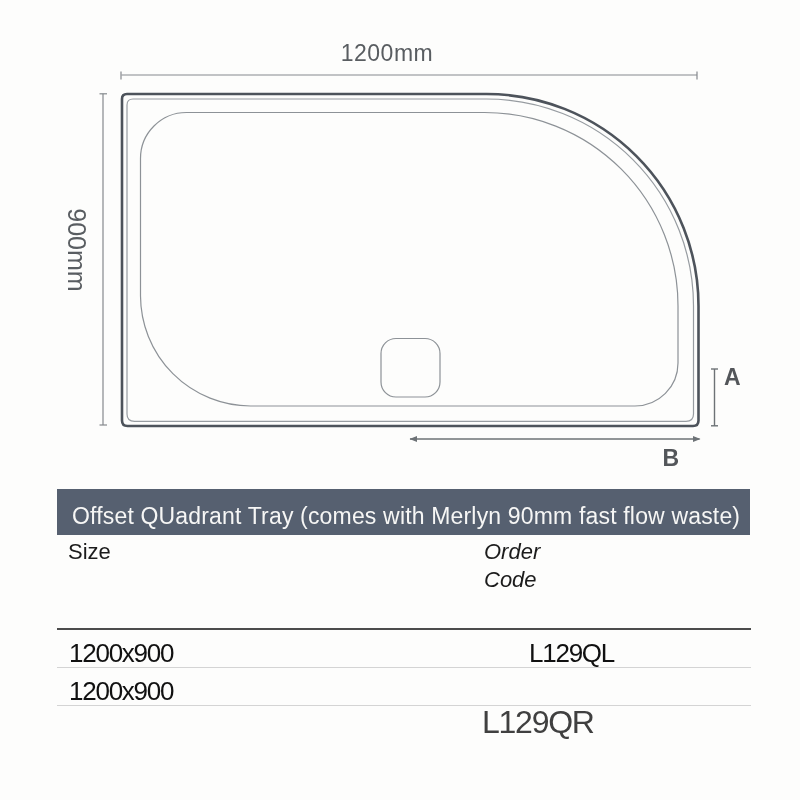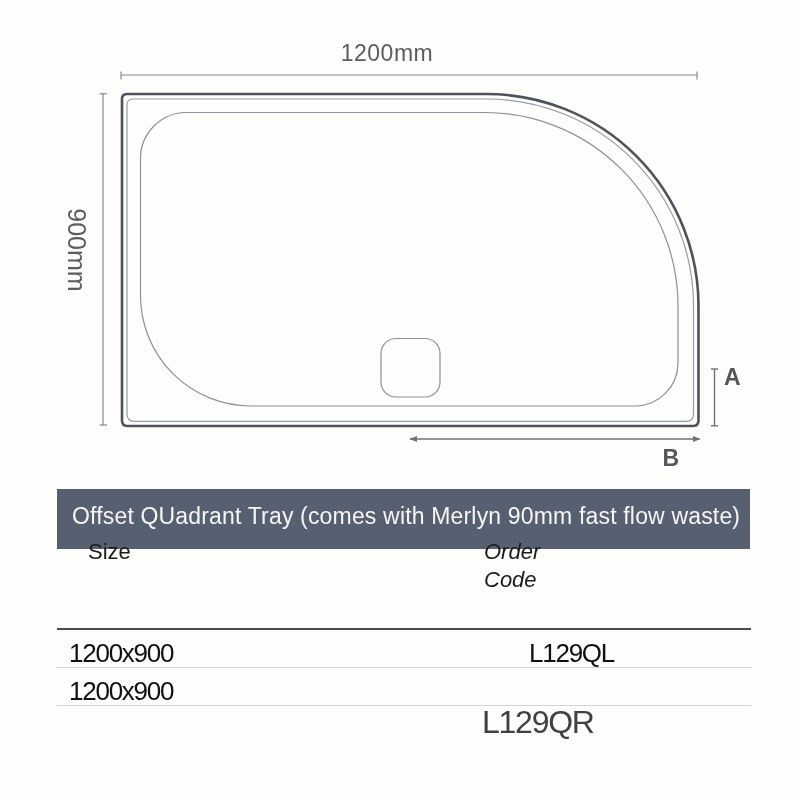--- a/index.html
+++ b/index.html
@@ -45,23 +45,23 @@
 
   <text x="387" y="60.5" fill="#595d61" font-size="23" letter-spacing="0.5" text-anchor="middle" font-family="Liberation Sans, sans-serif">1200mm</text>
 
   <text x="77" y="259" fill="#595d61" font-size="25" text-anchor="middle" font-family="Liberation Sans, sans-serif" transform="rotate(90 77 250)">900mm</text>
 
   <text x="724" y="384.5" fill="#53565a" font-size="23" font-weight="bold" font-family="Liberation Sans, sans-serif">A</text>
 
   <text x="662.5" y="465.5" fill="#53565a" font-size="23" font-weight="bold" font-family="Liberation Sans, sans-serif">B</text>
 </svg>
 
-<div class="abs" style="left:57px;top:489px;width:693px;height:60px;background:#566070;color:#f6f6f5;font-size:23px;letter-spacing:0.17px;line-height:46px;padding-left:15px;padding-top:4px;box-sizing:border-box;">Offset QUadrant Tray (comes with Merlyn 90mm fast flow waste)</div>
+<div class="abs" style="left:57px;top:489px;width:693px;height:46px;background:#566070;color:#f6f6f5;font-size:23px;letter-spacing:0.17px;line-height:46px;padding-left:15px;padding-top:4px;box-sizing:border-box;">Offset QUadrant Tray (comes with Merlyn 90mm fast flow waste)</div>
 
-<div class="abs" style="left:68px;top:538px;font-size:22px;line-height:28px;color:#1c1c1c;margin-left:20px;">Size</div>
+<div class="abs" style="left:68px;top:538px;font-size:22px;line-height:28px;color:#1c1c1c;">Size</div>
 
 <div class="abs" style="left:484px;top:538px;font-size:22px;line-height:28px;color:#1c1c1c;font-style:italic;">Order<br>Code</div>
 
 <div class="abs" style="left:57px;top:628px;width:694px;height:2px;background:#4c4c4c;"></div>
 
 <div class="abs" style="left:69px;top:638px;font-size:26px;letter-spacing:-1.25px;color:#111;">1200x900</div>
 
 <div class="abs" style="left:482px;top:638px;font-size:26px;letter-spacing:-1.25px;color:#111;margin-left:47px;">L129QL</div>
 
 <div class="abs" style="left:57px;top:667px;width:694px;height:1px;background:#d4d4d4;"></div>

